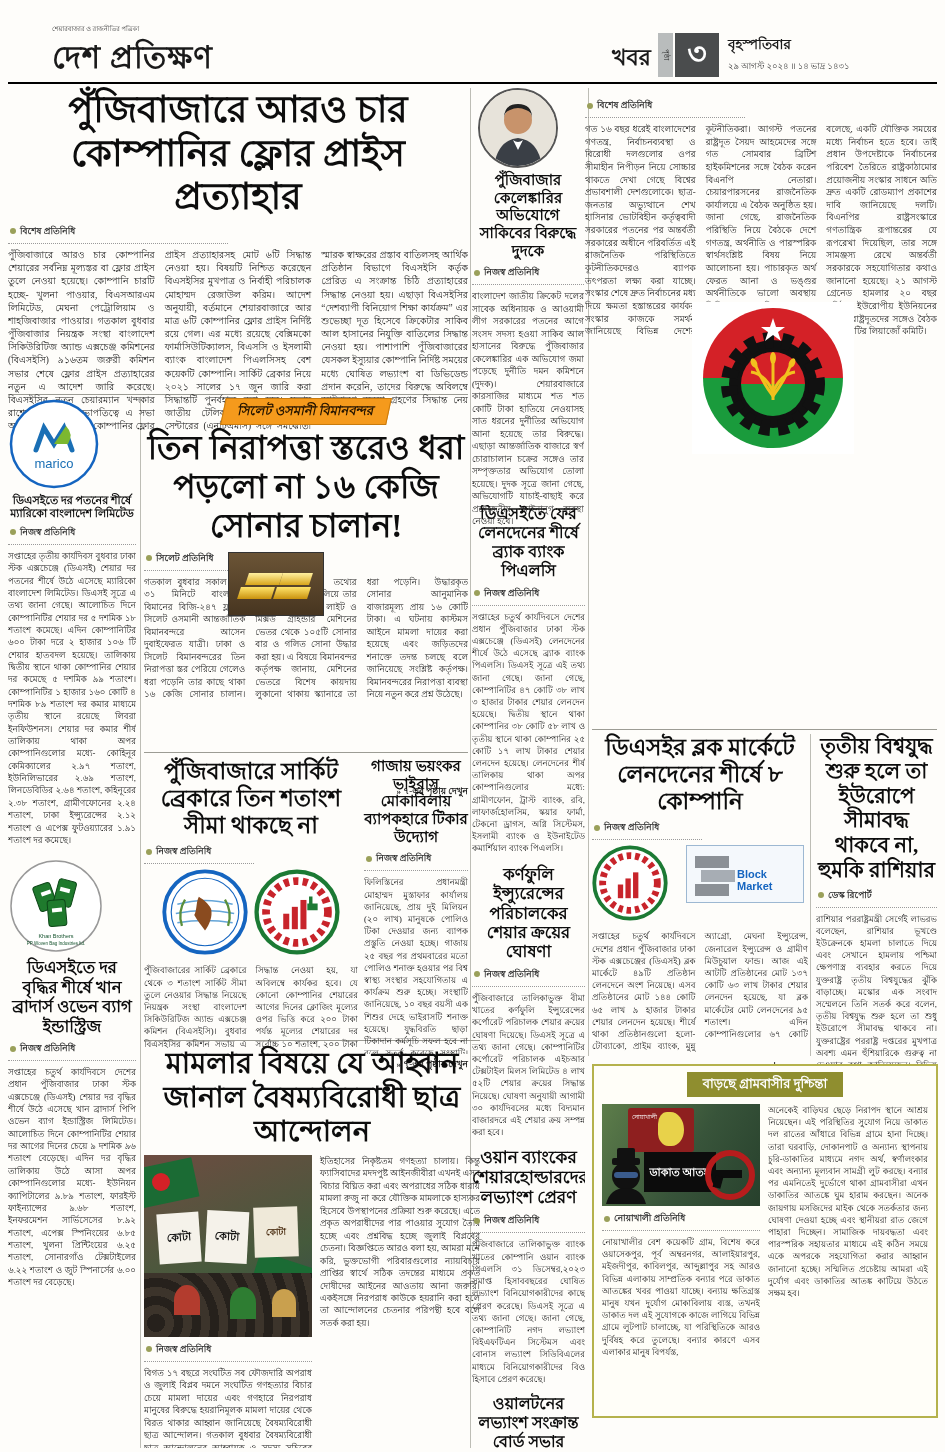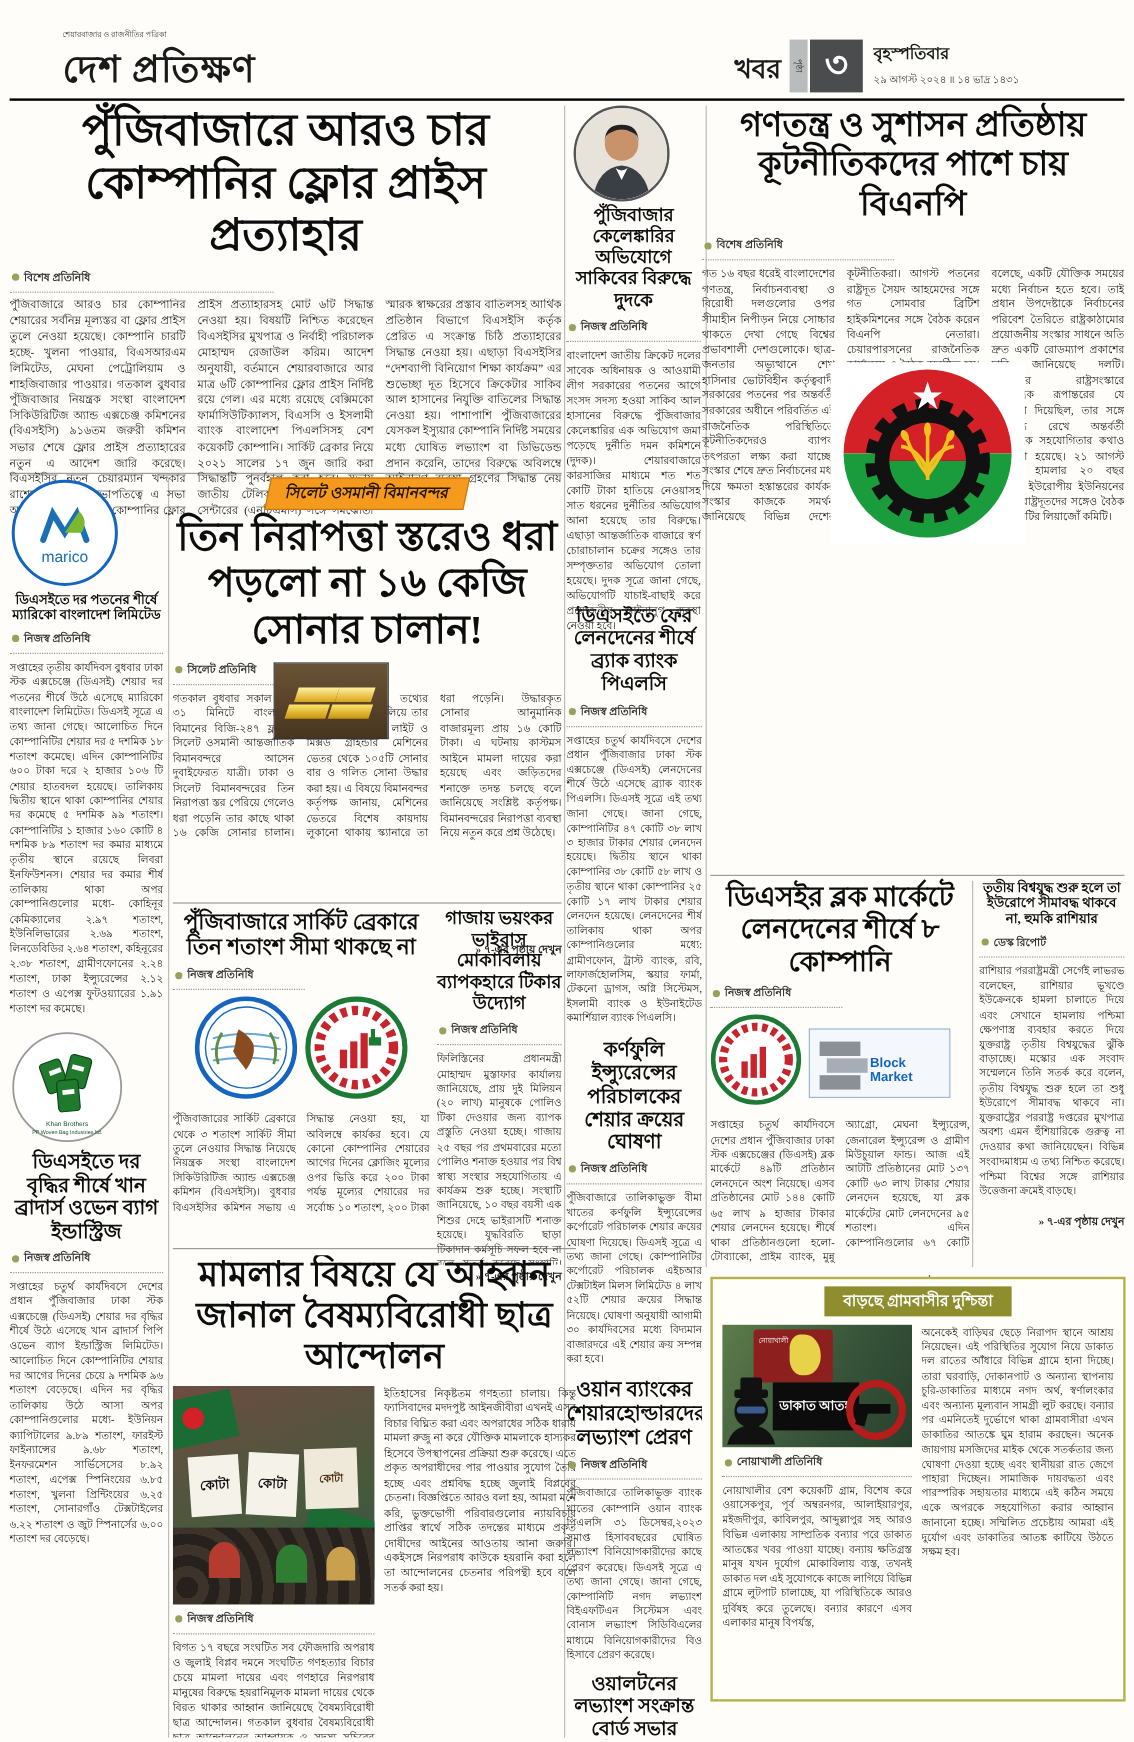--- a/index.html
+++ b/index.html
@@ -65,21 +65,20 @@
   <div class="abs" style="left:478px; top:88px; width:80px; height:80px; border-radius:50%; overflow:hidden; border:2px solid #555; background:#ece8e0;">
     <svg width="76" height="76" viewBox="0 0 76 76">
       <rect width="76" height="76" fill="#e7e3da"></rect>
       <circle cx="38" cy="30" r="14" fill="#c8936b"></circle>
       <path d="M24 28 Q24 14 38 14 Q52 14 52 28 Q52 22 46 20 Q38 16 30 20 Q24 22 24 28 Z" fill="#222"></path>
       <path d="M14 76 Q18 50 38 48 Q58 50 62 76 Z" fill="#3a3f46"></path>
       <path d="M33 50 L38 60 L43 50 Q38 54 33 50 Z" fill="#fff"></path>
     </svg>
   </div>
   <div class="abs" style="left:585px; top:88px; width:352px;">
-    <div class="hl" style="font-size:28px;">গণতন্ত্র ও সুশাসন প্রতিষ্ঠায় কূটনীতিকদের পাশে চায় বিএনপি</div>
     <div class="byline" style="width:160px; margin-top:8px;">
       <span class="bdot"></span>
       <span>বিশেষ প্রতিনিধি</span>
     </div>
     <div class="body-txt cols3" style="font-size:8.9px; height:518px; overflow:hidden;">গত ১৬ বছর ধরেই বাংলাদেশের গণতন্ত্র, নির্বাচনব্যবস্থা ও বিরোধী দলগুলোর ওপর সীমাহীন নিপীড়ন নিয়ে সোচ্চার থাকতে দেখা গেছে বিশ্বের প্রভাবশালী দেশগুলোকে। ছাত্র-জনতার অভ্যুত্থানে শেখ হাসিনার ভোটবিহীন কর্তৃত্ববাদী সরকারের পতনের পর অন্তর্বর্তী সরকারের অধীনে পরিবর্তিত এই রাজনৈতিক পরিস্থিতিতে কূটনীতিকদেরও ব্যাপক তৎপরতা লক্ষ্য করা যাচ্ছে। সংস্কার শেষে দ্রুত নির্বাচনের মধ্য দিয়ে ক্ষমতা হস্তান্তরের কার্যকর সংস্কার কাজকে সমর্থন জানিয়েছে বিভিন্ন দেশের কূটনীতিকরা। আগস্ট পতনের রাষ্ট্রদূত সৈয়দ আহমেদের সঙ্গে গত সোমবার ব্রিটিশ হাইকমিশনের সঙ্গে বৈঠক করেন বিএনপি নেতারা। চেয়ারপারসনের রাজনৈতিক কার্যালয়ে এ বৈঠক অনুষ্ঠিত হয়। জানা গেছে, রাজনৈতিক পরিস্থিতি নিয়ে বৈঠকে দেশে গণতন্ত্র, অর্থনীতি ও পারস্পরিক স্বার্থসংশ্লিষ্ট বিষয় নিয়ে আলোচনা হয়। পাচারকৃত অর্থ ফেরত আনা ও ভঙ্গুর অর্থনীতিকে ভালো অবস্থায় ফিরিয়ে আনার বিষয়ে ফলপ্রসূ আলোচনা হয়েছে। চিন্তা তারা করছে না। তবে দলটি এ-ও বলেছে, একটি যৌক্তিক সময়ের মধ্যে নির্বাচন হতে হবে। তাই প্রধান উপদেষ্টাকে নির্বাচনের পরিবেশ তৈরিতে রাষ্ট্রকাঠামোর প্রয়োজনীয় সংস্কার সাধনে অতি দ্রুত একটি রোডম্যাপ প্রকাশের দাবি জানিয়েছে দলটি। বিএনপির রাষ্ট্রসংস্কারে গণতান্ত্রিক রূপান্তরের যে রূপরেখা দিয়েছিল, তার সঙ্গে সামঞ্জস্য রেখে অন্তর্বর্তী সরকারকে সহযোগিতার কথাও জানানো হয়েছে। ২১ আগস্ট গ্রেনেড হামলার ২০ বছর পূর্তিতে ইউরোপীয় ইউনিয়নের (ইইউ) রাষ্ট্রদূতদের সঙ্গেও বৈঠক করে দলটির লিয়াজোঁ কমিটি।</div>
   </div>
 
   <div class="abs" style="left:692px; top:302px; width:162px; height:152px; background:#fff; display:flex; align-items:center; justify-content:center;">
     <svg width="148" height="148" viewBox="0 0 148 148">
       <path d="M74 4 A70 70 0 0 1 144 74 L4 74 A70 70 0 0 1 74 4 Z" fill="#d42127"></path>
@@ -168,21 +167,21 @@
   </div>
 
   <div class="abs" style="left:228px; top:552px; width:96px; height:64px; background:linear-gradient(#6b5436,#473520); border:1px solid #333; overflow:hidden;">
     <div style="position:absolute; left:10px; top:34px; width:34px; height:12px; background:linear-gradient(#ffe46b,#c9920e); transform:skewX(-18deg);"></div>
     <div style="position:absolute; left:46px; top:34px; width:34px; height:12px; background:linear-gradient(#ffe46b,#c9920e); transform:skewX(-18deg);"></div>
     <div style="position:absolute; left:18px; top:20px; width:34px; height:12px; background:linear-gradient(#fff0a0,#d9a51a); transform:skewX(-18deg);"></div>
     <div style="position:absolute; left:52px; top:20px; width:30px; height:12px; background:linear-gradient(#fff0a0,#d9a51a); transform:skewX(-18deg);"></div>
   </div>
 
   <div class="abs" style="left:144px; top:758px; width:214px;">
-    <div class="hl" style="font-size:18px;font-family:Liberation Serif, serif;">পুঁজিবাজারে সার্কিট ব্রেকারে তিন শতাংশ সীমা থাকছে না</div>
+    <div class="hl" style="font-size:23px;font-family:Liberation Serif, serif;">পুঁজিবাজারে সার্কিট ব্রেকারে তিন শতাংশ সীমা থাকছে না</div>
     <div class="byline" style="width:110px;">
       <span class="bdot"></span>
       <span>নিজস্ব প্রতিনিধি</span>
     </div>
     <div style="display:flex; justify-content:center; gap:6px; margin:2px 0 5px 0;">
       <span>
         <svg width="86" height="86" viewBox="0 0 112 112">
           <circle cx="56" cy="56" r="53" fill="#fff" stroke="#1565c0" stroke-width="5"></circle>
           <circle cx="56" cy="56" r="44" fill="#fff" stroke="#1565c0" stroke-width="1.5"></circle>
           <path d="M20 46 Q56 36 92 46" stroke="#64a5d8" stroke-width="2" fill="none"></path>
@@ -274,21 +273,21 @@
 
     </div>
   </div>
 
   <div class="abs" style="left:592px; top:734px; width:216px;">
     <div class="hl" style="font-size:23px;">ডিএসইর ব্লক মার্কেটে লেনদেনের শীর্ষে ৮ কোম্পানি</div>
     <div class="byline" style="width:110px;">
       <span class="bdot"></span>
       <span>নিজস্ব প্রতিনিধি</span>
     </div>
-    <div style="display:flex; gap:6px; align-items:center; margin:2px 0 5px 0;">
+    <div style="display:flex; gap:18px; align-items:flex-start; margin:2px 0 5px 0;">
       <span>
         <svg width="76" height="76" viewBox="0 0 100 100">
           <circle cx="50" cy="50" r="47" fill="#fff" stroke="#1c7a34" stroke-width="5"></circle>
           <circle cx="50" cy="50" r="36" fill="#fff" stroke="#c8242b" stroke-width="9" stroke-dasharray="6 5"></circle>
           <rect x="34" y="52" width="7" height="18" fill="#c8242b"></rect>
           <rect x="44" y="44" width="7" height="26" fill="#c8242b"></rect>
           <rect x="54" y="36" width="7" height="34" fill="#c8242b"></rect>
         </svg>
       </span>
       <span style="display:inline-block; width:118px; height:58px; border:1px solid #9db8d2; background:#f4f8fc; position:relative;">
@@ -296,21 +295,21 @@
         <span style="position:absolute; left:14px; top:24px; width:34px; height:12px; background:#a7adb4;"></span>
         <span style="position:absolute; left:8px; top:38px; width:34px; height:12px; background:#8b9096;"></span>
         <span style="position:absolute; left:50px; top:22px; font-family:'Liberation Sans',sans-serif; font-weight:700; font-size:11px; color:#1565c0;">Block Market</span>
       </span>
     </div>
     <div class="body-txt cols2" style="font-size:8.6px; height:128px; overflow:hidden;">সপ্তাহের চতুর্থ কার্যদিবসে দেশের প্রধান পুঁজিবাজার ঢাকা স্টক এক্সচেঞ্জের (ডিএসই) ব্লক মার্কেটে ৪৯টি প্রতিষ্ঠান লেনদেনে অংশ নিয়েছে। এসব প্রতিষ্ঠানের মোট ১৪৪ কোটি ৬৫ লাখ ৯ হাজার টাকার শেয়ার লেনদেন হয়েছে। শীর্ষে থাকা প্রতিষ্ঠানগুলো হলো- টোব্যাকো, প্রাইম ব্যাংক, মুন্নু অ্যাগ্রো, মেঘনা ইন্স্যুরেন্স, জেনারেল ইন্স্যুরেন্স ও গ্রামীণ মিউচুয়াল ফান্ড। আজ এই আটটি প্রতিষ্ঠানের মোট ১৩৭ কোটি ৬৩ লাখ টাকার শেয়ার লেনদেন হয়েছে, যা ব্লক মার্কেটের মোট লেনদেনের ৯৫ শতাংশ। এদিন কোম্পানিগুলোর ৬৭ কোটি ১৪ লাখ ৩৭ হাজার শেয়ার তৃতীয় অবস্থানে হাতবদল হয়।</div>
     <div class="cont">৭-এর পৃষ্ঠায় দেখুন</div>
   </div>
 
   <div class="abs" style="left:816px; top:734px; width:121px;">
-    <div class="hl" style="font-size:11px;">তৃতীয় বিশ্বযুদ্ধ শুরু হলে তা ইউরোপে সীমাবদ্ধ থাকবে না, হুমকি রাশিয়ার</div>
+    <div class="hl" style="font-size:21px;">তৃতীয় বিশ্বযুদ্ধ শুরু হলে তা ইউরোপে সীমাবদ্ধ থাকবে না, হুমকি রাশিয়ার</div>
     <div class="byline">
       <span class="bdot"></span>
       <span>ডেস্ক রিপোর্ট</span>
     </div>
     <div class="body-txt" style="font-size:8.6px; height:205px; overflow:hidden;">রাশিয়ার পররাষ্ট্রমন্ত্রী সের্গেই লাভরভ বলেছেন, রাশিয়ার ভূখণ্ডে ইউক্রেনকে হামলা চালাতে দিয়ে এবং সেখানে হামলায় পশ্চিমা ক্ষেপণাস্ত্র ব্যবহার করতে দিয়ে যুক্তরাষ্ট্র তৃতীয় বিশ্বযুদ্ধের ঝুঁকি বাড়াচ্ছে। মস্কোর এক সংবাদ সম্মেলনে তিনি সতর্ক করে বলেন, তৃতীয় বিশ্বযুদ্ধ শুরু হলে তা শুধু ইউরোপে সীমাবদ্ধ থাকবে না। যুক্তরাষ্ট্রের পররাষ্ট্র দপ্তরের মুখপাত্র অবশ্য এমন হুঁশিয়ারিকে গুরুত্ব না দেওয়ার কথা জানিয়েছেন। বিভিন্ন সংবাদমাধ্যম এ তথ্য নিশ্চিত করেছে। পশ্চিমা বিশ্বের সঙ্গে রাশিয়ার উত্তেজনা ক্রমেই বাড়ছে।</div>
     <div class="cont">৭-এর পৃষ্ঠায় দেখুন</div>
   </div>
 
   <div class="abs" style="left:592px; top:1064px; width:346px; height:354px; border:2px solid #b5b24d; padding:6px 8px; background:#fffef8;">
     <div style="display:flex; justify-content:center;">

